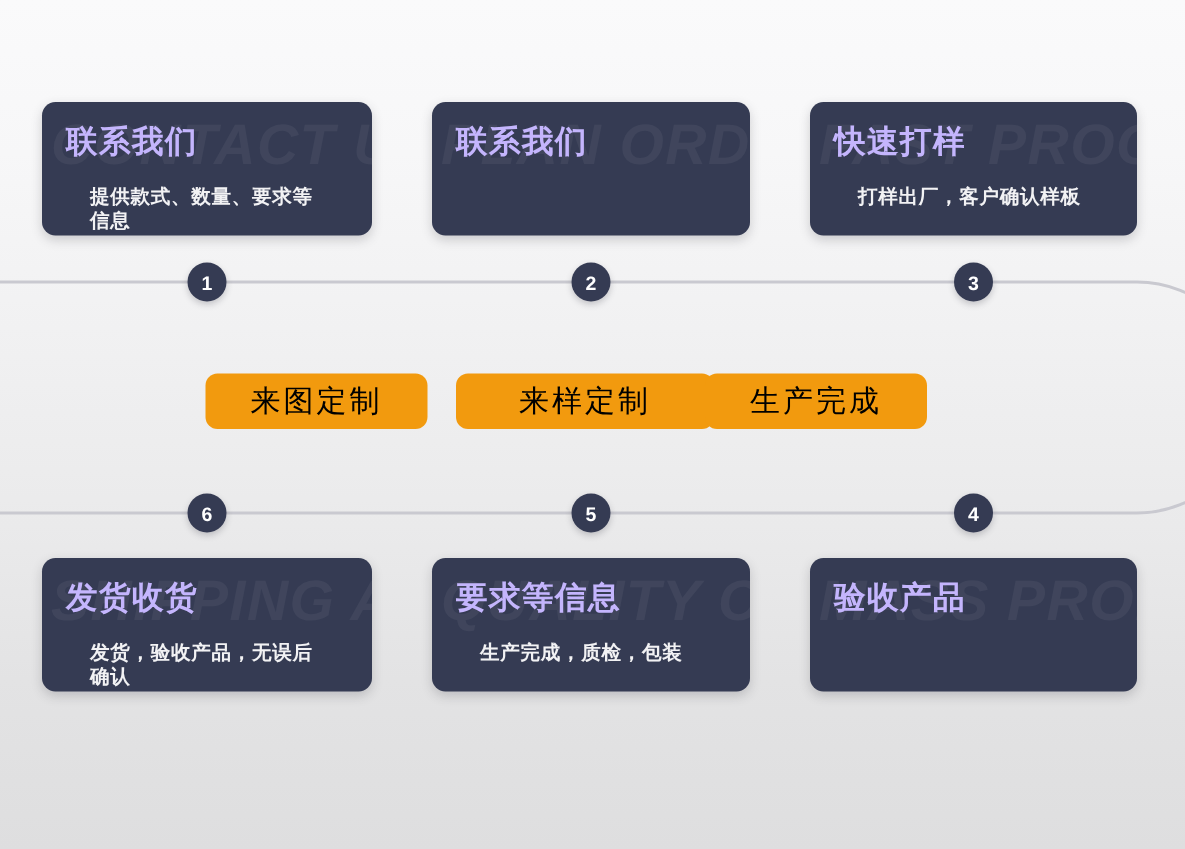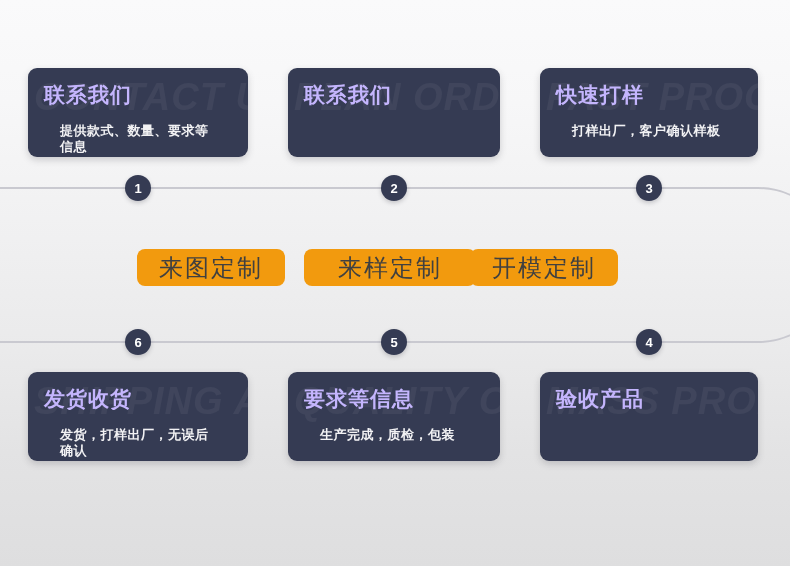--- a/index.html
+++ b/index.html
@@ -94,22 +94,22 @@
     justify-content: center;
     box-shadow: 0 2px 4px rgba(60,60,70,0.25);
   }
 
   
   .pill {
     position: absolute;
     height: 37px;
     background: #f29a0e;
     border-radius: 8px;
-    color: #404040;
-    font-size: 24px;
+    color: #000000;
+    font-size: 20px;
     letter-spacing: 2px;
     display: flex;
     align-items: center;
     justify-content: center;
     border: none;
     cursor: pointer;
     padding: 0;
     font-family: inherit;
   }
 </style>
@@ -144,36 +144,36 @@
   </div>
   <div class="step-badge" style="left:381px; top:175px;">
     <span>2</span>
   </div>
   <div class="step-badge" style="left:636px; top:175px;">
     <span>3</span>
   </div>
 
   <button class="pill" style="left:137px; top:249px; width:148px;">来图定制</button>
   <button class="pill" style="left:304px; top:249px; width:172px;">来样定制</button>
-  <button class="pill" style="left:470px; top:249px; width:148px;">开模定制</button>
+  <button class="pill" style="left:470px; top:249px; width:148px;">生产完成</button>
 
   <div class="step-badge" style="left:125px; top:329px;">
     <span>6</span>
   </div>
   <div class="step-badge" style="left:381px; top:329px;">
     <span>5</span>
   </div>
   <div class="step-badge" style="left:636px; top:329px;">
     <span>4</span>
   </div>
 
   <div class="card" style="left:28px; top:372px; width:220px; height:89px;">
     <div class="card-watermark">SHIPPING AND RECEIVING</div>
     <div class="card-title">发货收货</div>
-    <div class="card-desc">发货，打样出厂，无误后确认</div>
+    <div class="card-desc">发货，验收产品，无误后确认</div>
   </div>
 
   <div class="card" style="left:288px; top:372px; width:212px; height:89px;">
     <div class="card-watermark">QUALITY CONTROL</div>
     <div class="card-title">要求等信息</div>
     <div class="card-desc">生产完成，质检，包装</div>
   </div>
 
   <div class="card" style="left:540px; top:372px; width:218px; height:89px;">
     <div class="card-watermark">MASS PRODUCTION</div>

